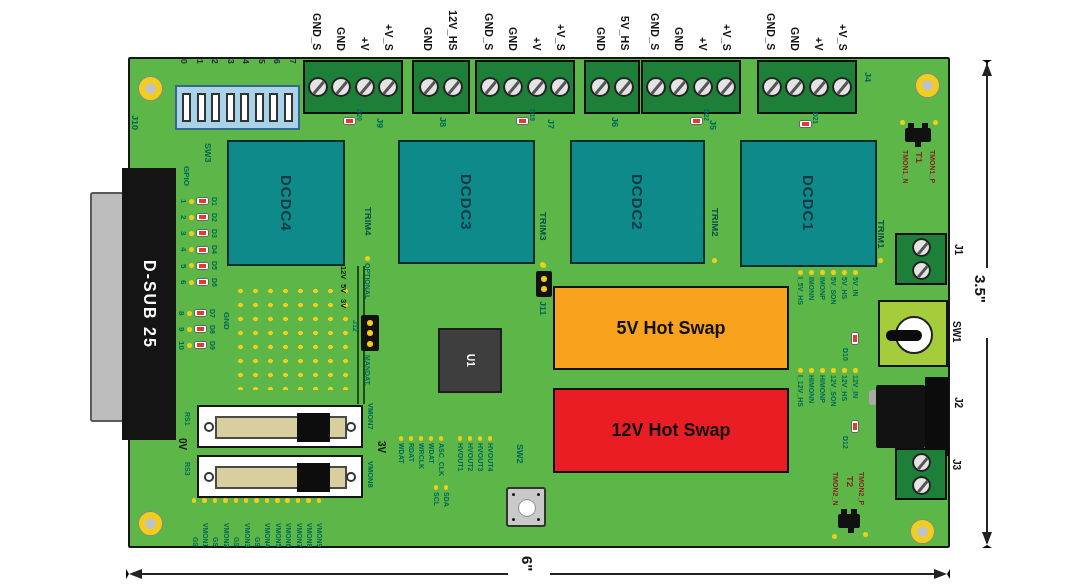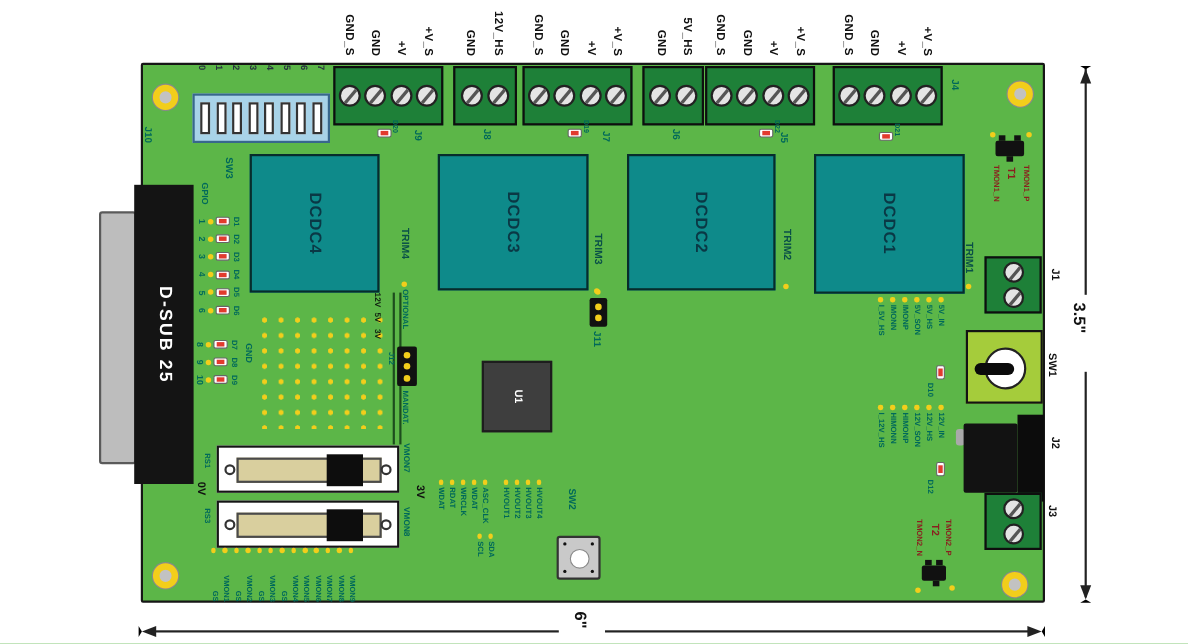--- a/index.html
+++ b/index.html
@@ -391,20 +391,26 @@
 
   <span class="abs vt silk" style="left:364px;top:263px;font-size:7px">OPTIONAL</span>
   <div class="jumper" style="left:361px;top:315px;width:18px;height:36px">
       <i></i>
       <i></i>
       <i></i>
     </div>
   <span class="abs vt silk" style="left:352px;top:320px;font-size:7px">J12</span>
   <span class="abs vt silk" style="left:364px;top:355px;font-size:7px">MANDAT.</span>
 
+  <div class="hot" style="top:286px;height:84px;background:var(--hotswap-orange)">
+      <span>5V Hot Swap</span>
+    </div>
+  <div class="hot" style="top:388px;height:85px;background:var(--hotswap-red)">
+      <span>12V Hot Swap</span>
+    </div>
 
   <div class="u1">
       <span class="vt">U1</span>
     </div>
 
   <span class="abs vt silk" style="left:515px;top:444px;font-size:9px">SW2</span>
   <div class="sw2btn">
     <span class="c"></span>
     <span class="d" style="left:4px;top:4px"></span>
       <span class="d" style="right:4px;top:4px"></span>

